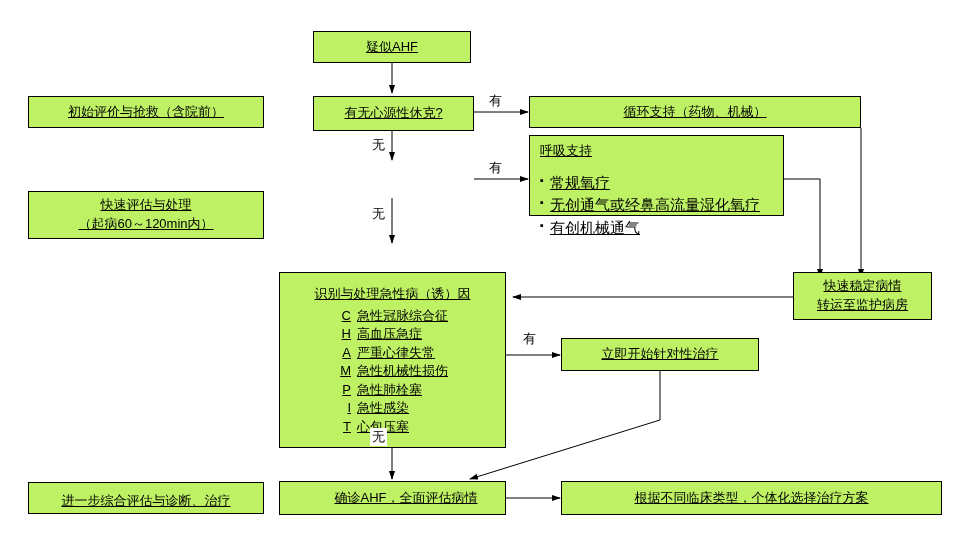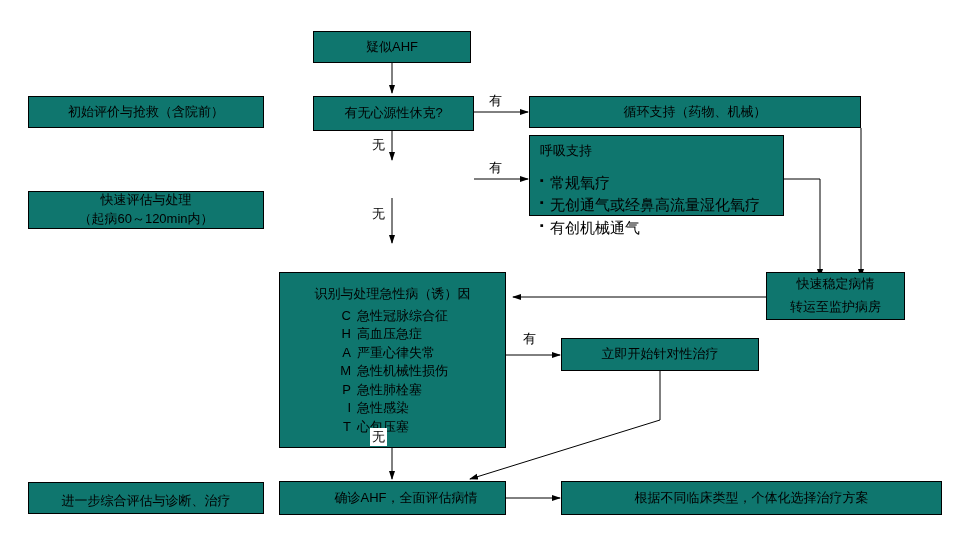--- a/index.html
+++ b/index.html
@@ -12,30 +12,31 @@
     width: 970px;
     height: 550px;
     background: #ffffff;
     font-family: "Liberation Sans", sans-serif;
     color: #000000;
     overflow: hidden;
   }
   .box {
     position: absolute;
     border: 1px solid #000000;
-    background: #0f766e;
+    background: #bef264;
     box-sizing: border-box;
     font-size: 13px;
     line-height: 1.45;
     color: #000;
     display: flex;
     align-items: center;
     justify-content: center;
     text-align: center;
     padding: 2px 6px;
+    text-decoration: underline;
   }
   .box.left {
     justify-content: flex-start;
     text-align: left;
   }
   .box.col {
     flex-direction: column;
     align-items: center;
     justify-content: center;
   }
@@ -129,21 +130,21 @@
       <path d="M660,371 L660,420 L470,479" marker-end="url(#arrow)"></path>
 
       <path d="M506,498 L560,498" marker-end="url(#arrow)"></path>
     </g>
   </svg>
 
   <div class="box" style="left:28px; top:96px; width:236px; height:32px;">
     <span>初始评价与抢救（含院前）</span>
   </div>
 
-  <div class="box col" style="left:28px; top:191px; width:236px; height:38px;">
+  <div class="box col" style="left:28px; top:191px; width:236px; height:48px;">
     <span>快速评估与处理</span>
     <span>（起病60～120min内）</span>
   </div>
 
   <div class="box" style="left:28px; top:482px; width:236px; height:32px;align-items:flex-end;">
     <span>进一步综合评估与诊断、治疗</span>
   </div>
 
   <div class="box" style="left:313px; top:31px; width:158px; height:32px;">
     <span>疑似AHF</span>
@@ -160,21 +161,21 @@
 
   <div class="box left" style="left:529px; top:135px; width:255px; height:81px; padding:6px 10px; align-items:flex-start;">
     <div style="display:flex; flex-direction:column;">
       <div class="resp-title">呼吸支持</div>
       <div class="resp-item">常规氧疗</div>
       <div class="resp-item">无创通气或经鼻高流量湿化氧疗</div>
       <div class="resp-item">有创机械通气</div>
     </div>
   </div>
 
-  <div class="box col" style="left:766px; top:272px; width:139px; height:48px;justify-content:space-between;">
+  <div class="box col" style="left:793px; top:272px; width:139px; height:48px;">
     <span>快速稳定病情</span>
     <span>转运至监护病房</span>
   </div>
 
   <div class="box" style="left:279px; top:244px; width:227px; height:176px; padding:12px 8px; flex-direction:column; justify-content:flex-start;margin-top:28px;">
     <div style="font-size:13px; margin-bottom:3px;">识别与处理急性病（诱）因</div>
     <div class="cause-list">
       <div class="cause-row">
         <span class="cause-key">C</span>
         <span>急性冠脉综合征</span>

